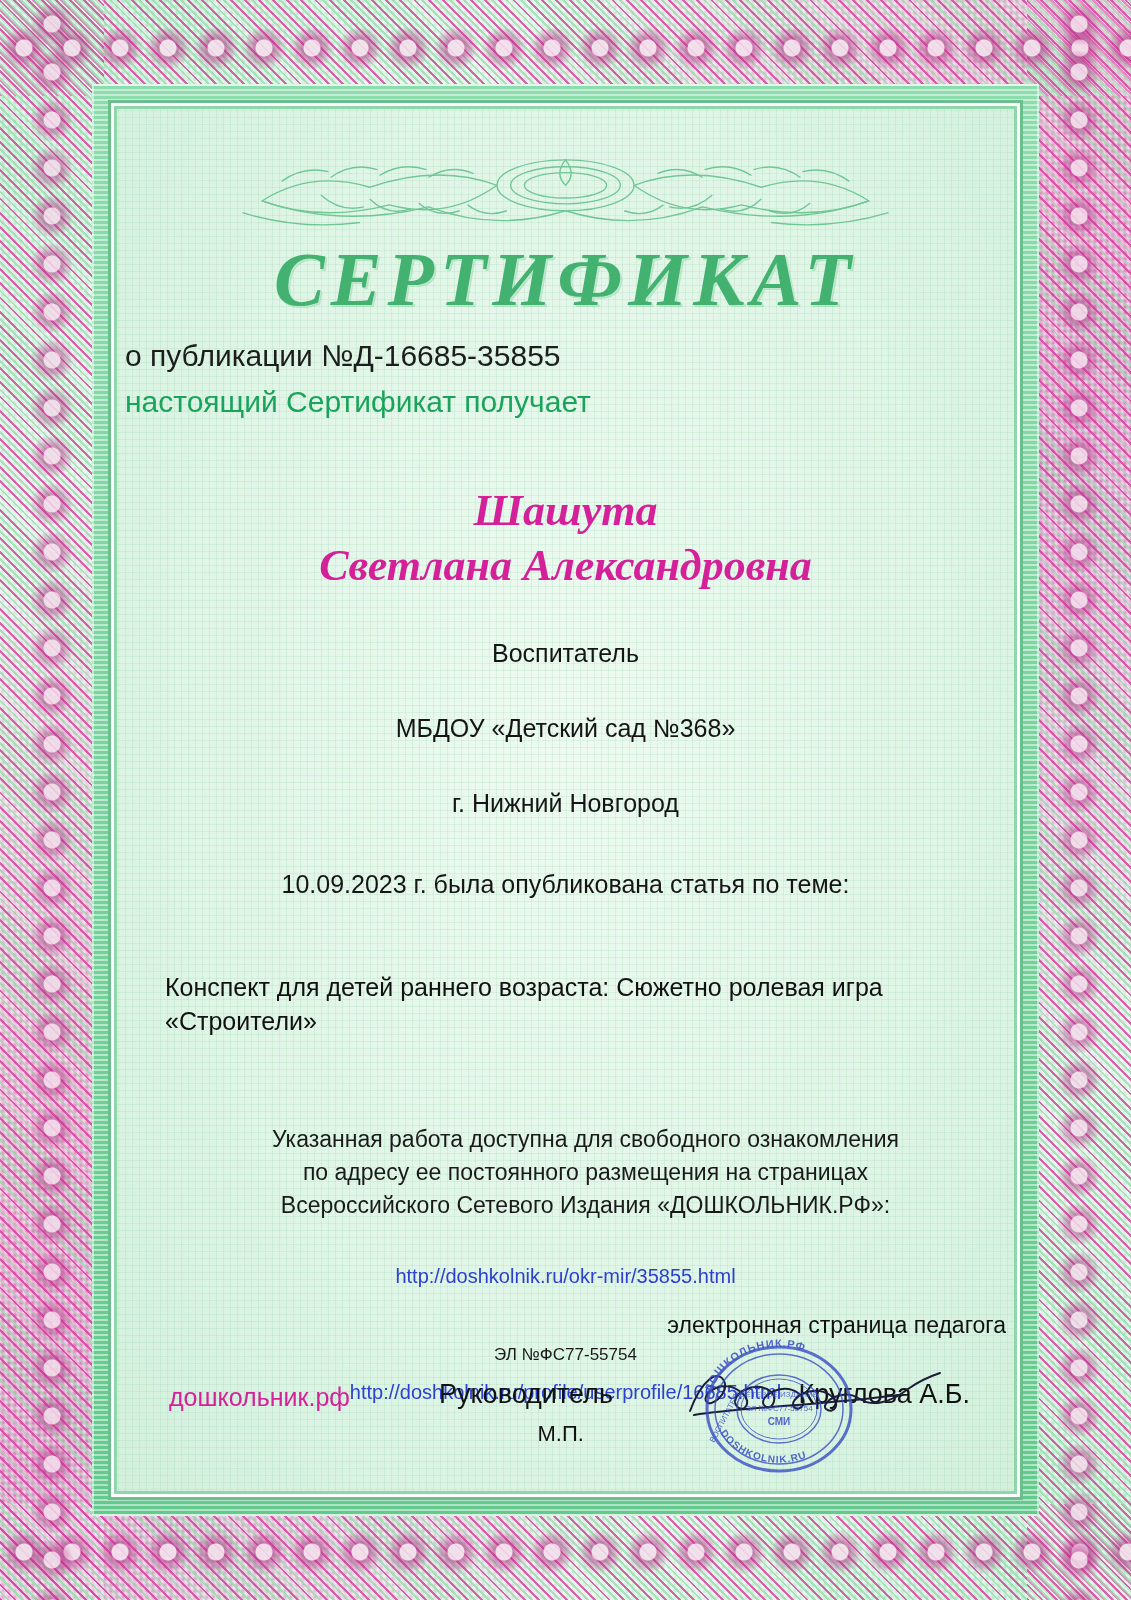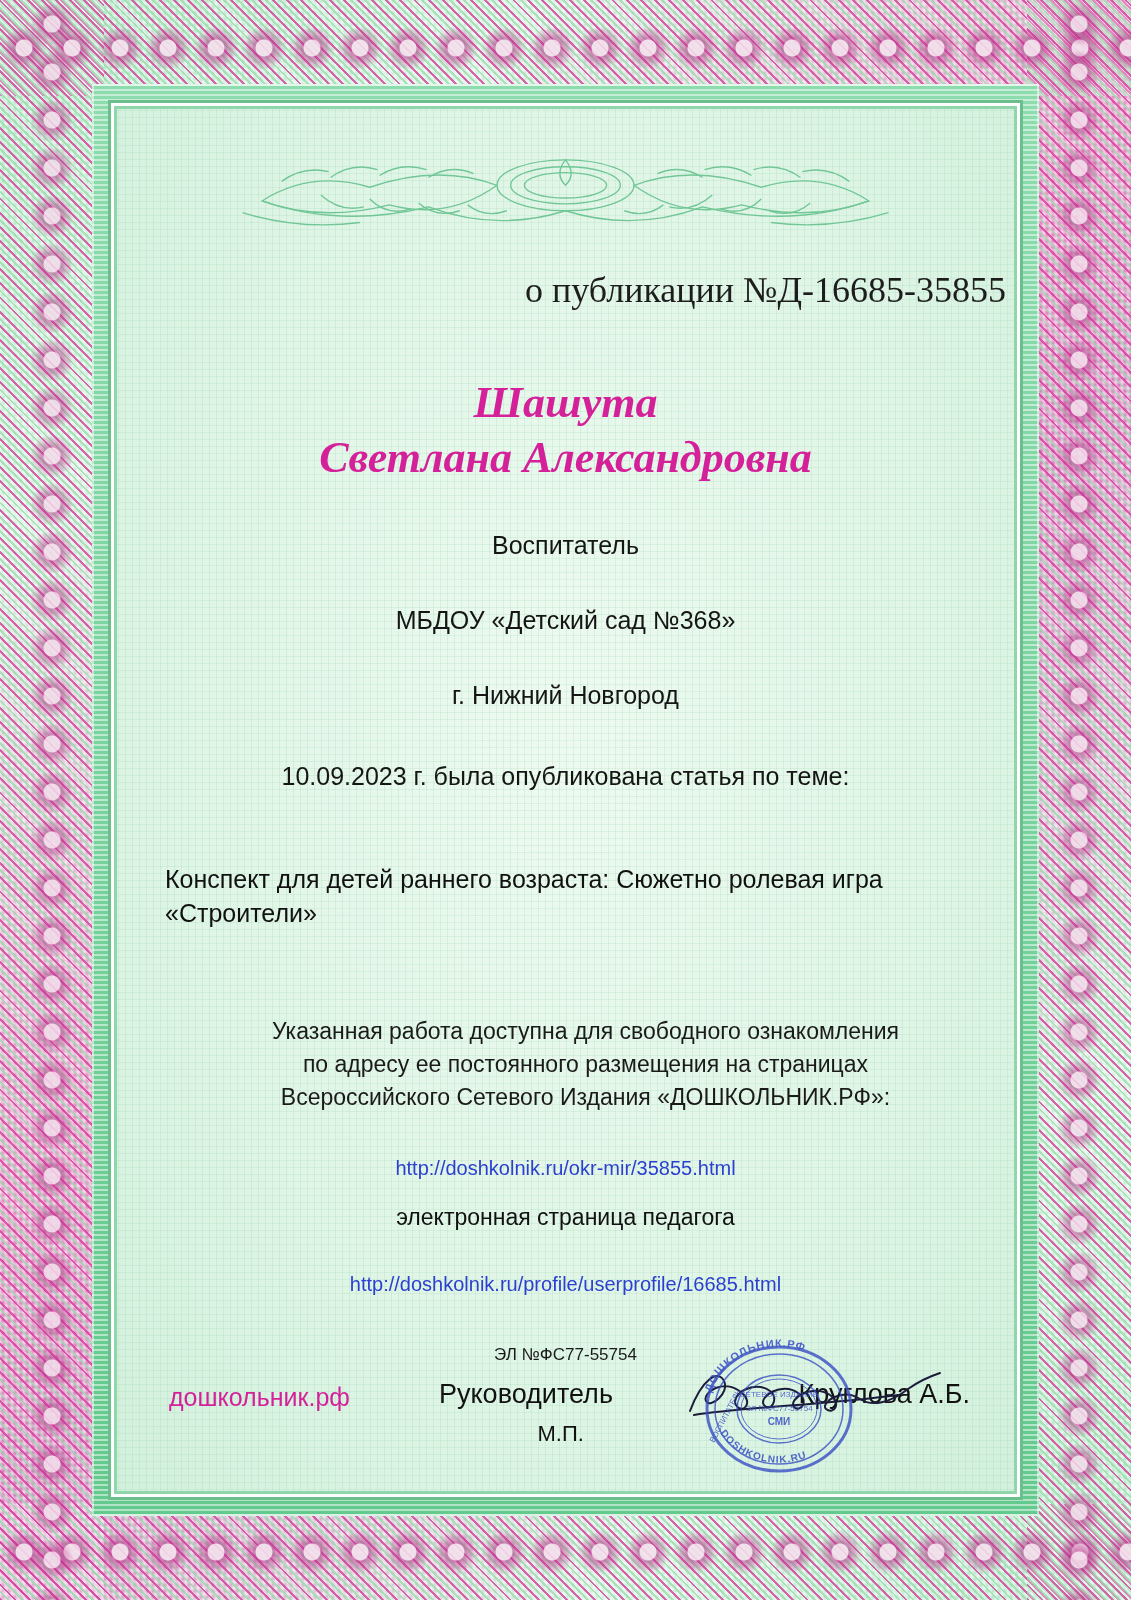--- a/index.html
+++ b/index.html
@@ -108,25 +108,24 @@
     font-weight: 700;
     font-size: 76px;
     letter-spacing: 6px;
     color: #43b16f;
     line-height: 1;
     margin-top: -6px;
     text-shadow: 1px 1px 0 #bfe9cd, 2px 2px 0 rgba(67,177,111,0.25);
   }
 
   .sub1, .sub2 {
-    text-align: right;
-    font-size: 36px;
+    text-align: left;
+    font-size: 30px;
     color: #1d1d1d;
     margin-top: 22px;
-    font-family: Liberation Serif, serif;
   }
   .sub2 {
     color: #1aa35a;
     margin-top: 12px;
   }
 
   .recipient {
     text-align: center;
     font-family: "Liberation Serif", serif;
     font-style: italic;
@@ -166,21 +165,21 @@
 
   .link {
     display: block;
     text-align: center;
     font-size: 20px;
     color: #2b3fd0;
     margin-top: 42px;
     text-decoration: none;
   }
   .epage {
-    text-align: center;
+    text-align: right;
     font-size: 23px;
     color: #111111;
     margin-top: 24px;
   }
 
   
   .footer {
     position: absolute;
     left: 14px; right: 14px; bottom: 18px;
     height: 120px;
@@ -271,22 +270,24 @@
           <path d="M200 44 q20 18 44 12 M250 48 q18 18 42 10 M300 52 q18 16 42 8
                    M350 54 q18 14 40 6 M600 44 q-20 18 -44 12 M650 48 q-18 18 -42 10
                    M700 52 q-18 16 -42 8 M550 54 q-18 14 -40 6"></path>
           <path d="M160 30 q22 -16 48 -10 M210 26 q22 -16 48 -8 M260 24 q22 -14 48 -6
                    M310 26 q22 -14 46 -4 M740 30 q-22 -16 -48 -10 M690 26 q-22 -16 -48 -8
                    M640 24 q-22 -14 -48 -6 M590 26 q-22 -14 -46 -4"></path>
           <path d="M120 62 q60 18 120 10 M780 62 q-60 18 -120 10"></path>
         </g>
       </svg>
 
+      <div class="headline">СЕРТИФИКАТ</div>
 
       <div class="sub1">о публикации №Д-16685-35855</div>
+      <div class="sub2">настоящий Сертификат получает</div>
 
       <div class="recipient">
         <span class="ln1">Шашута</span>
         <span class="ln2">Светлана Александровна</span>
       </div>
 
       <div class="info-line">Воспитатель</div>
       <div class="info-line">МБДОУ «Детский сад №368»</div>
       <div class="info-line">г. Нижний Новгород</div>
       <div class="info-line gap-lg">10.09.2023 г. была опубликована статья по теме:</div>

